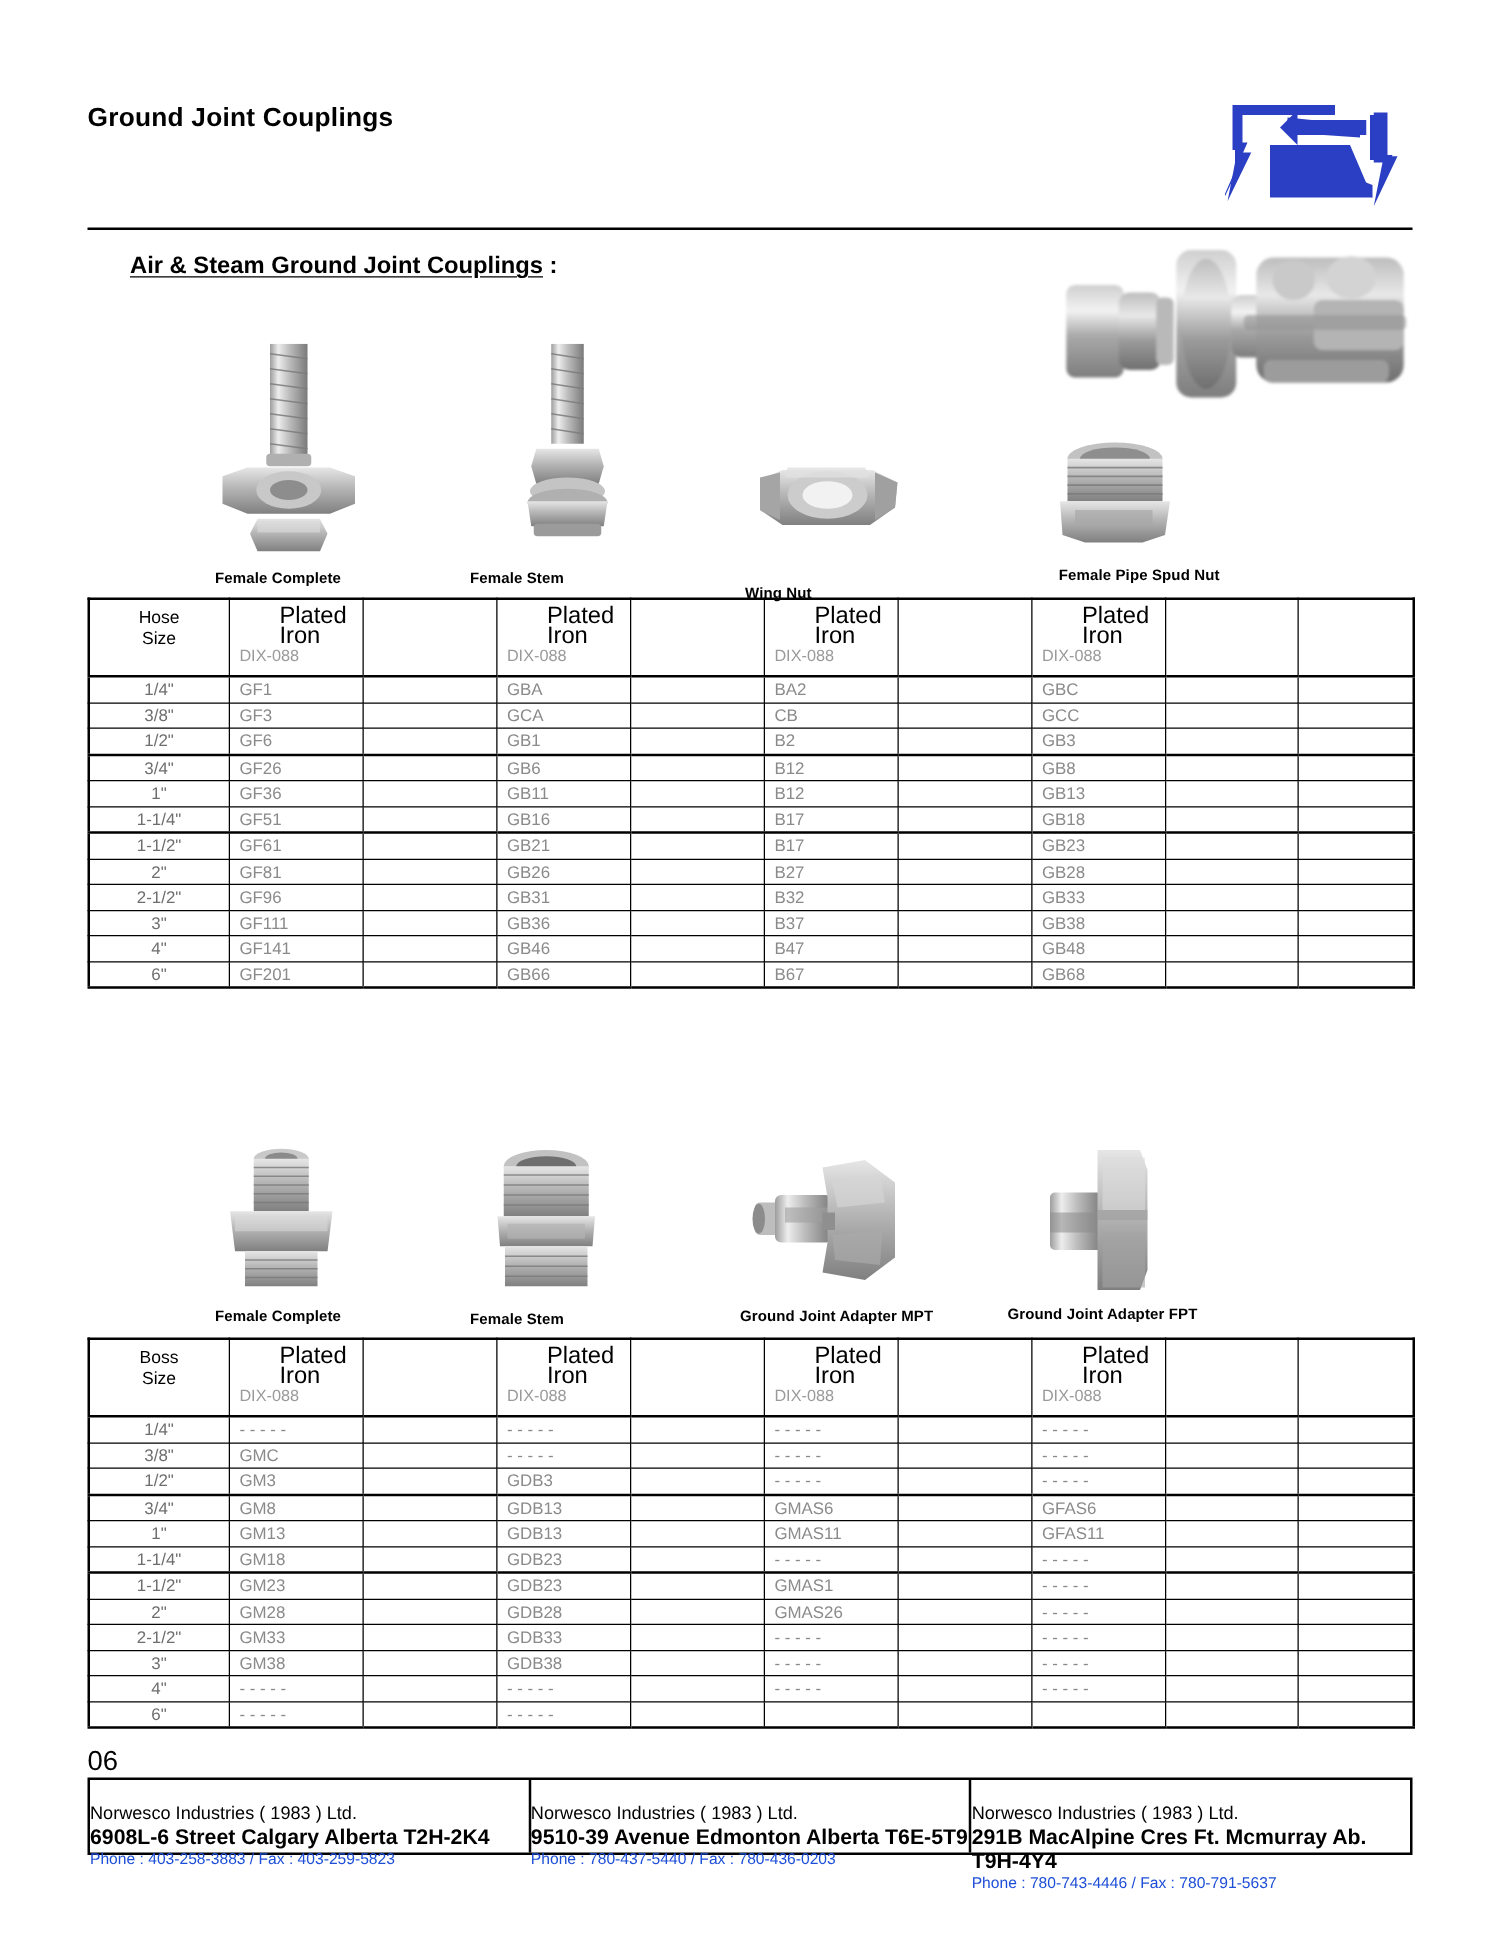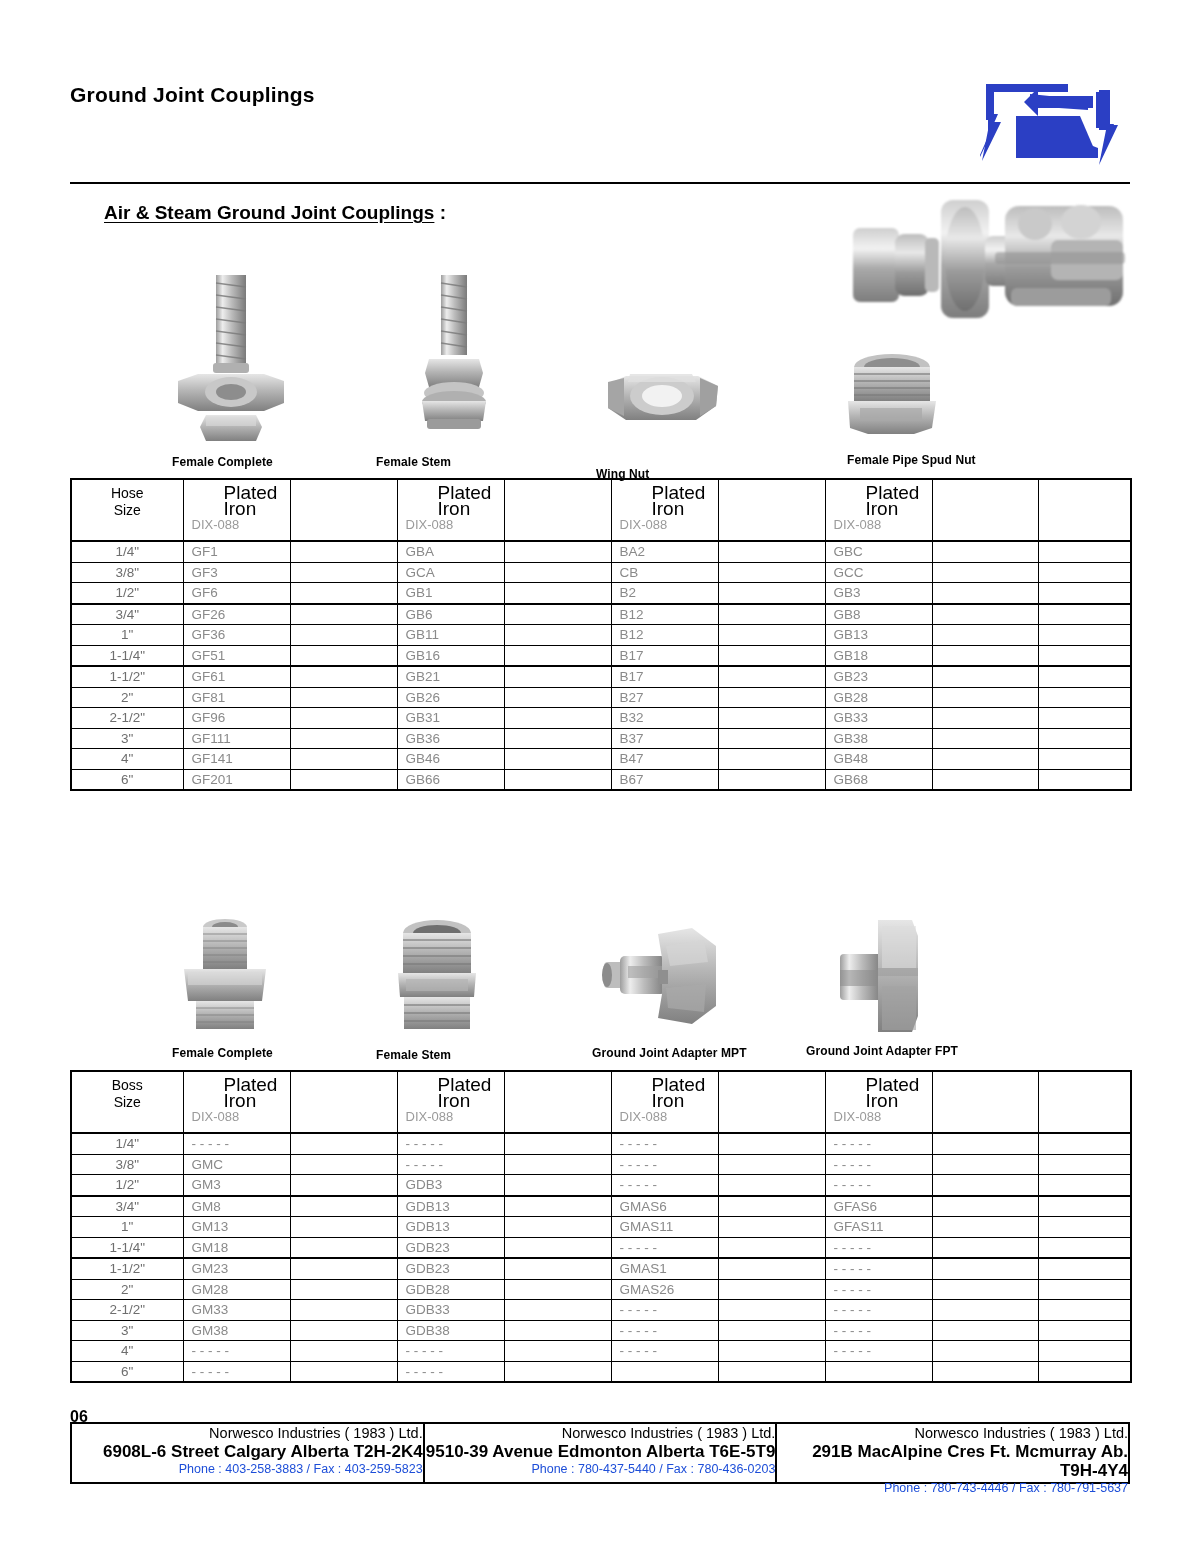--- a/index.html
+++ b/index.html
@@ -119,34 +119,34 @@
   }
   td.blankcell { padding: 0 !important; height: 19.5px; }
   tr.group-end td { border-bottom: 2.2px solid #000; }
   tr.head-row td { border-bottom: 2.2px solid #000; }
   table.spec { border: 2.2px solid #000; }
 
   
   .page-number {
     position: absolute;
     left: 70px; top: 1396px;
-    font-size: 16px; font-weight: bold; margin-top: 12px;
+    font-size: 22px; font-weight: normal;
   }
   .footer-wrap {
     position: absolute;
     left: 70px; top: 1422px;
     width: 1060px; height: 62px;
     border: 2.4px solid #000;
     display: flex;
   }
   .footer-box {
     flex: 1 1 0;
     border-right: 2.4px solid #000;
-    text-align: right;
-    padding-top: 0;
+    text-align: left;
+    padding-top: 18px;
   }
   .footer-box:last-child { border-right: none; }
   .fb-line1 { font-size: 14.5px; line-height: 18px; }
   .fb-line2 { font-size: 17px; font-weight: bold; line-height: 19px; }
   .fb-line3 { font-size: 12.5px; color: #1d4ed8; line-height: 17px; }
 </style>
 </head>
 <body>
 
 <div class="page-header">

